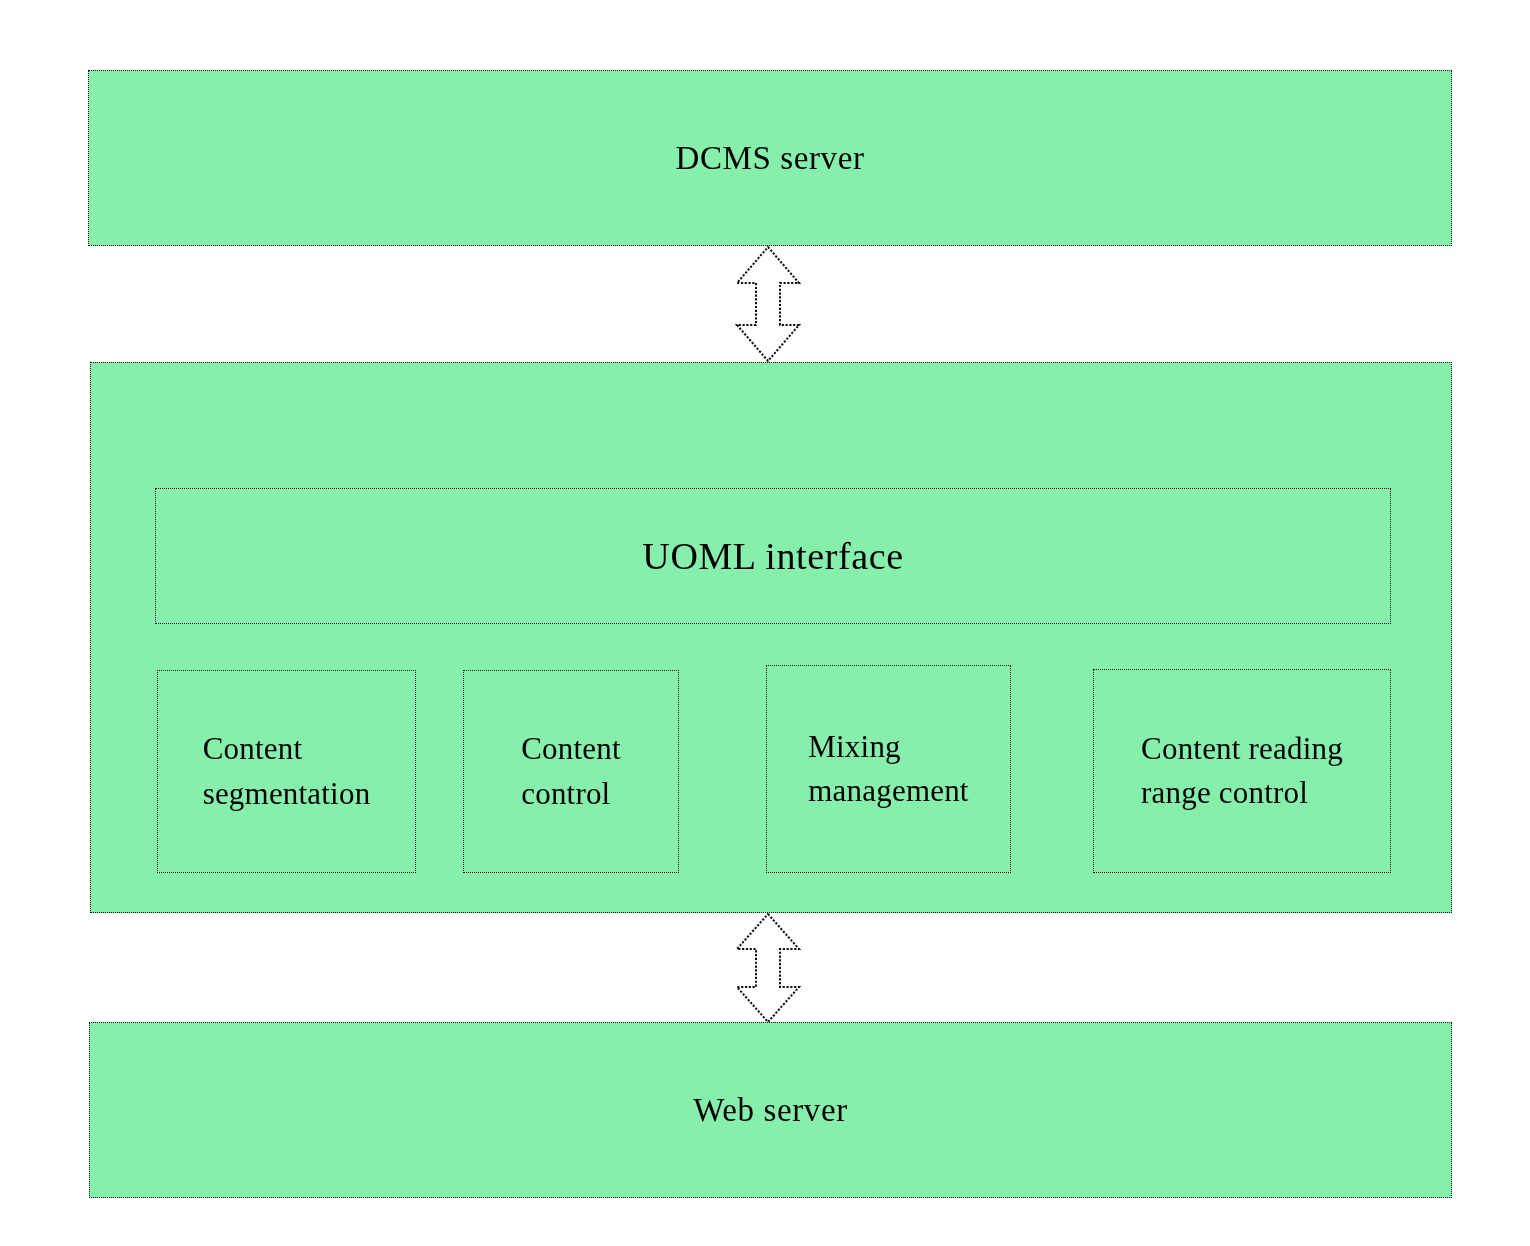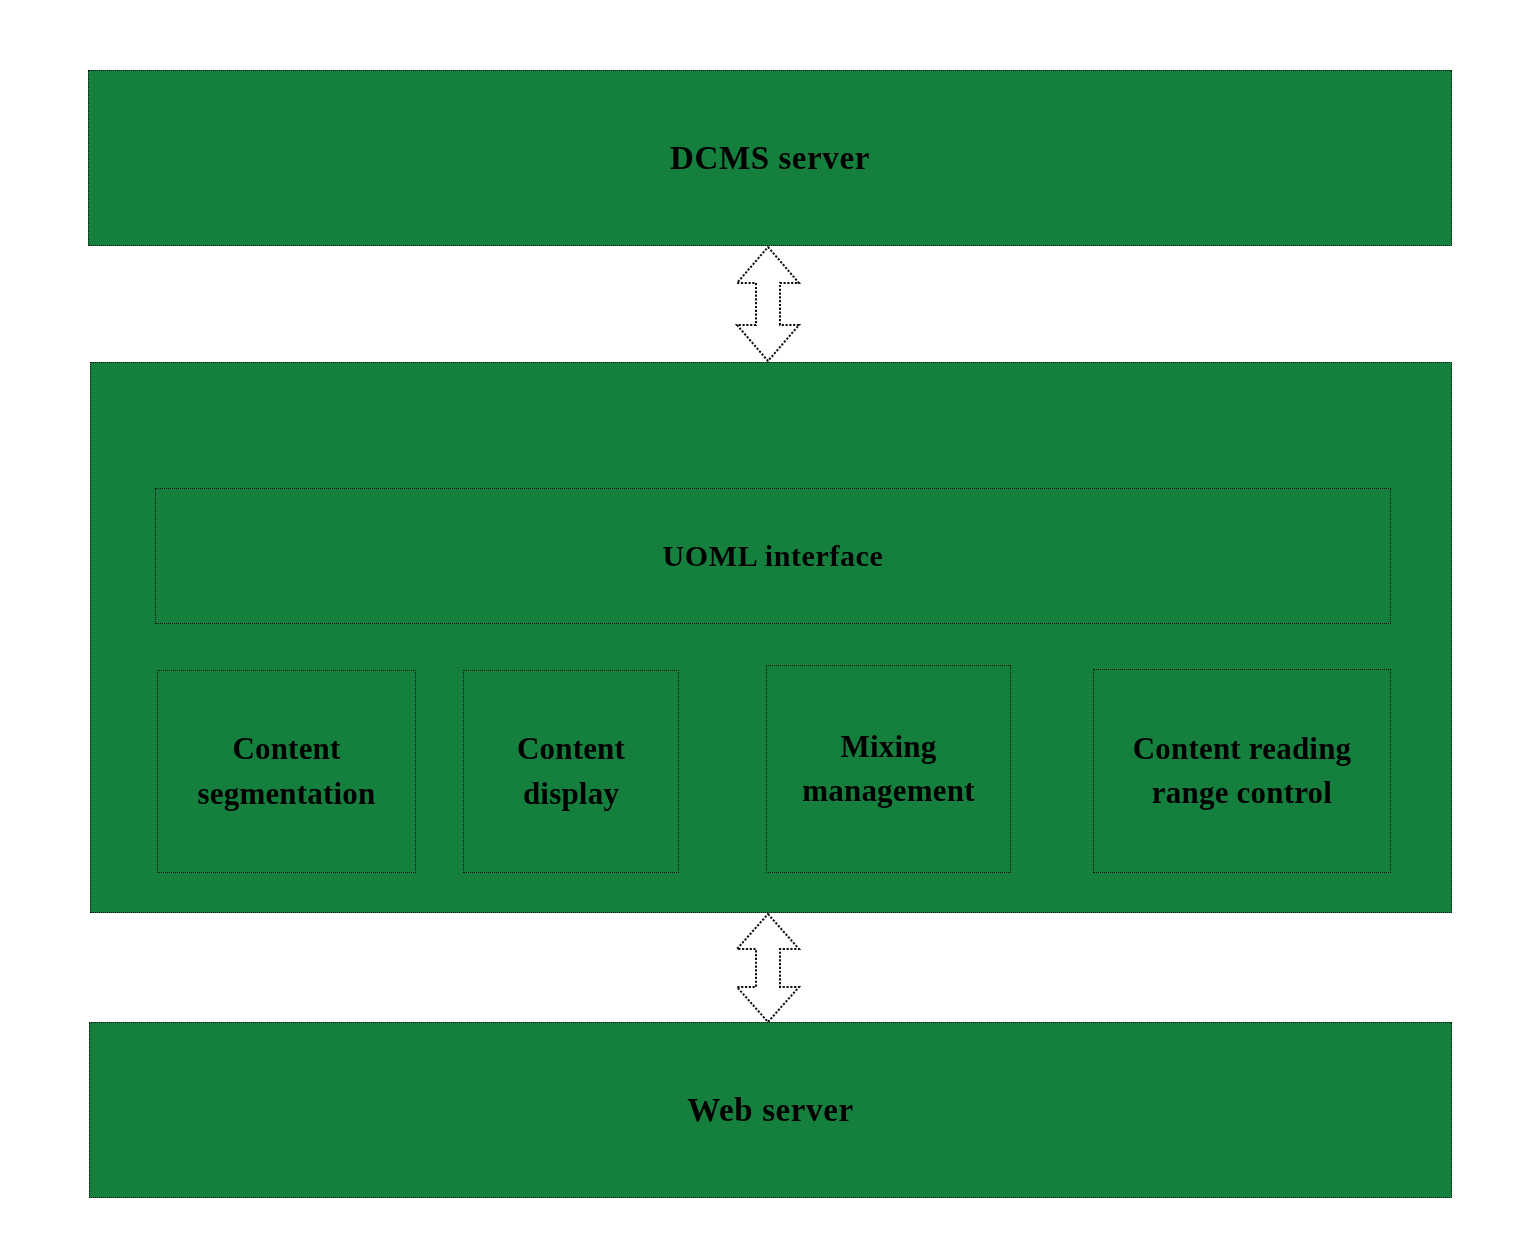--- a/index.html
+++ b/index.html
@@ -14,23 +14,22 @@
   #canvas {
     position: relative;
     width: 1530px;
     height: 1246px;
     background: #ffffff;
     overflow: hidden;
   }
   .box {
     position: absolute;
     box-sizing: border-box;
-    background: #15803d;
+    background: #86efac;
     border: 1px dotted #111111;
-    font-weight: bold;
   }
   
   .outer-box {
     display: flex;
     align-items: center;
     justify-content: center;
   }
   .outer-label {
     font-size: 33px;
     letter-spacing: 0.6px;
@@ -49,30 +48,29 @@
     letter-spacing: 0.4px;
     white-space: nowrap;
   }
   
   .band-box {
     display: flex;
     align-items: center;
     justify-content: center;
   }
   .band-label {
-    font-size: 30px;
+    font-size: 38px;
     letter-spacing: 0.6px;
     white-space: nowrap;
   }
   
   .module-box {
     display: flex;
     align-items: center;
     justify-content: center;
-    text-align: center;
     padding: 4px 6px;
   }
   .module-label {
     font-size: 31px;
     line-height: 1.42;
     letter-spacing: 0.2px;
   }
   
   .arrow {
     position: absolute;
@@ -106,21 +104,21 @@
     <div class="box module-box" style="left:66px; top:307px; width:259px; height:203px;">
       <span class="module-label">
         <span>Content</span><br>
         <span>segmentation</span>
       </span>
     </div>
 
     <div class="box module-box" style="left:372px; top:307px; width:216px; height:203px;">
       <span class="module-label">
         <span>Content</span><br>
-        <span>display</span>
+        <span>control</span>
       </span>
     </div>
 
     <div class="box module-box" style="left:1002px; top:306px; width:298px; height:204px;">
       <span class="module-label">
         <span>Content reading</span><br>
         <span>range control</span>
       </span>
     </div>
 

